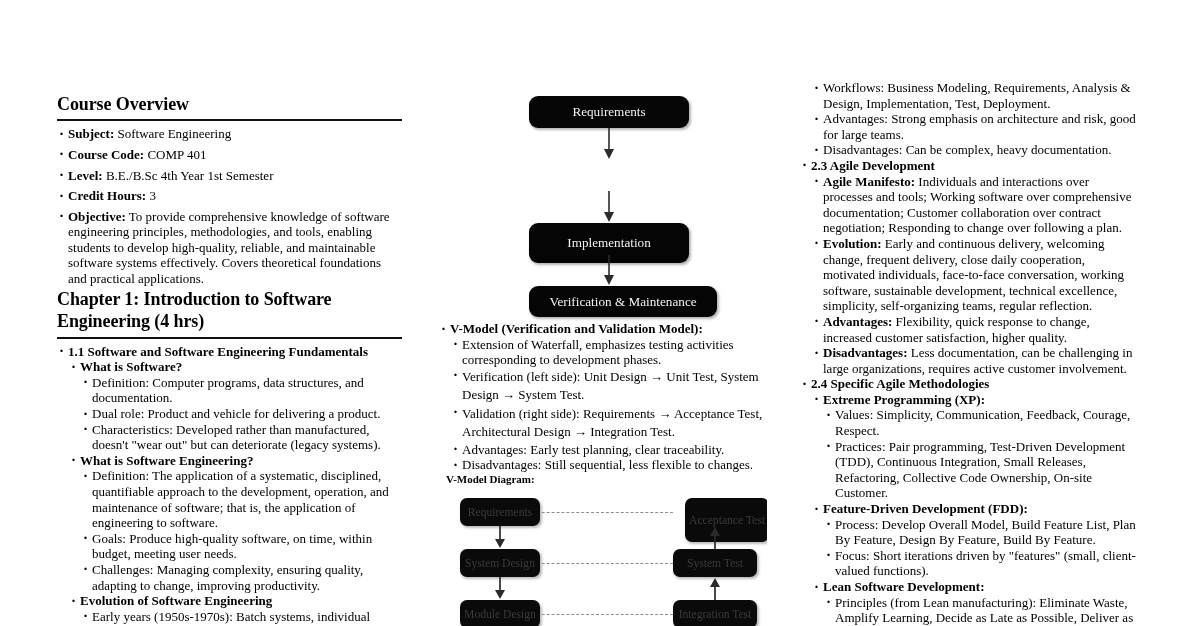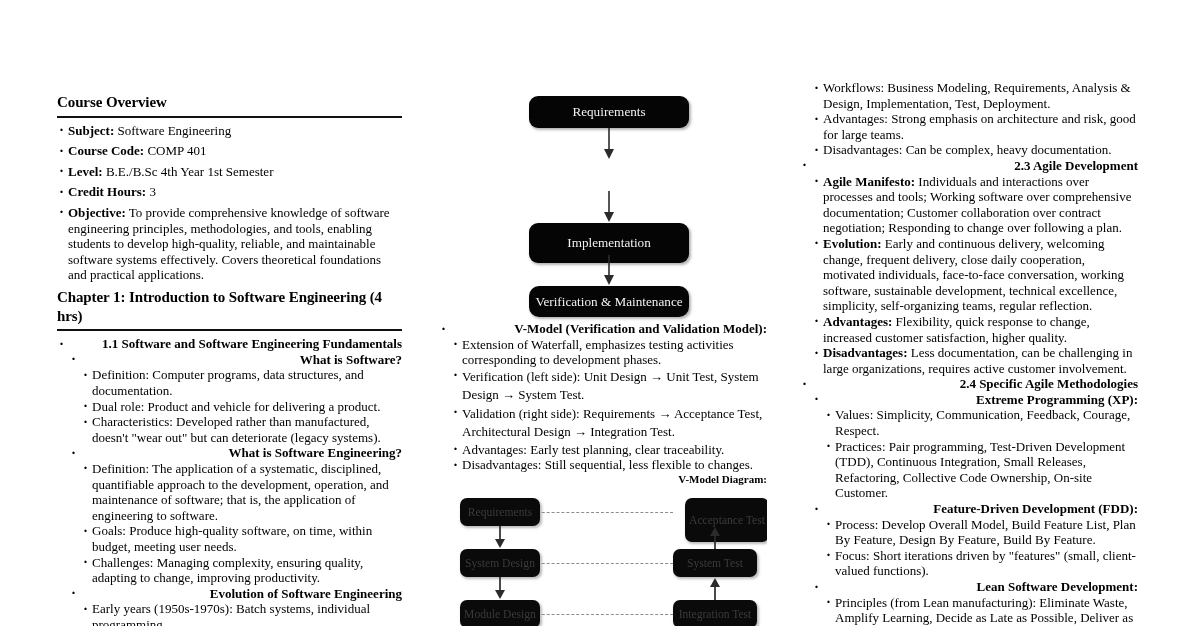--- a/index.html
+++ b/index.html
@@ -13,41 +13,41 @@
   .page { position:relative; width:1191px; height:626px; }
 
   
   .col { position:absolute; top:0; height:626px; overflow:hidden; }
   .col-left   { left:57px;  width:345px; }
   .col-mid    { left:437px; width:330px; }
   .col-right  { left:800px; width:338px; }
 
   
   .h-sec {
-    font-size:15px; font-weight:bold; letter-spacing:-0.1px;
+    font-size:18px; font-weight:bold; letter-spacing:-0.1px;
     line-height:1.24;
   }
   .rule { border-bottom:2.5px solid #111; margin-top:4px; margin-bottom:5px; }
 
   
   ul { list-style:none; }
   li { position:relative; }
   .bullet {
     position:relative; padding-left:11px;
     font-size:13px; line-height:1.20; margin-bottom:0px;
   }
   .bullet::before {
     content:"\00B7";
     position:absolute; left:2px; top:-0.5px;
     font-size:15px; line-height:1.15; font-weight:bold;
   }
   .lvl1 { margin-left:0px; }
   .lvl2 { margin-left:12px; }
   .lvl3 { margin-left:24px; }
-  .b    { font-weight:bold;text-align:right; }
+  .b    { font-weight:bold; }
   .spaced { margin-bottom:5px; }
   .tight  { margin-bottom:0px; }
 
   
   .flow { position:absolute; left:0; top:0; }
   .fbox {
     position:absolute;
     background:#050505;
     color:#f2f2f2;
     border-radius:9px;
@@ -142,21 +142,21 @@
         <line x1="9" y1="0" x2="9" y2="22" stroke="#2b2b2b" stroke-width="1.6"></line>
         <polygon points="4,21 14,21 9,31" fill="#2b2b2b"></polygon>
       </svg>
 
       <div class="fbox" style="left:92px; top:223px; width:160px; height:40px;">Implementation</div>
       <svg class="farrow" style="left:163px; top:255px;" width="18" height="31">
         <line x1="9" y1="0" x2="9" y2="21" stroke="#2b2b2b" stroke-width="1.6"></line>
         <polygon points="4,20 14,20 9,30" fill="#2b2b2b"></polygon>
       </svg>
 
-      <div class="fbox" style="left:92px; top:286px; width:160px; height:31px;border-radius:10px;">Verification &amp; Maintenance</div>
+      <div class="fbox" style="left:92px; top:286px; width:188px; height:31px;">Verification &amp; Maintenance</div>
     </div>
 
     <div style="position:absolute; top:321px; left:2px; width:328px;">
       <ul>
         <li class="bullet lvl1 b tight">V-Model (Verification and Validation Model):</li>
         <li class="bullet lvl2 tight">Extension of Waterfall, emphasizes testing activities corresponding to development phases.</li>
         <li class="bullet lvl2 tight" style="line-height:1.42;">Verification (left side): Unit Design → Unit Test, System Design → System Test.</li>
         <li class="bullet lvl2 tight" style="line-height:1.42;">Validation (right side): Requirements → Acceptance Test, Architectural Design → Integration Test.</li>
         <li class="bullet lvl2 tight">Advantages: Early test planning, clear traceability.</li>
         <li class="bullet lvl2 tight">Disadvantages: Still sequential, less flexible to changes.</li>

